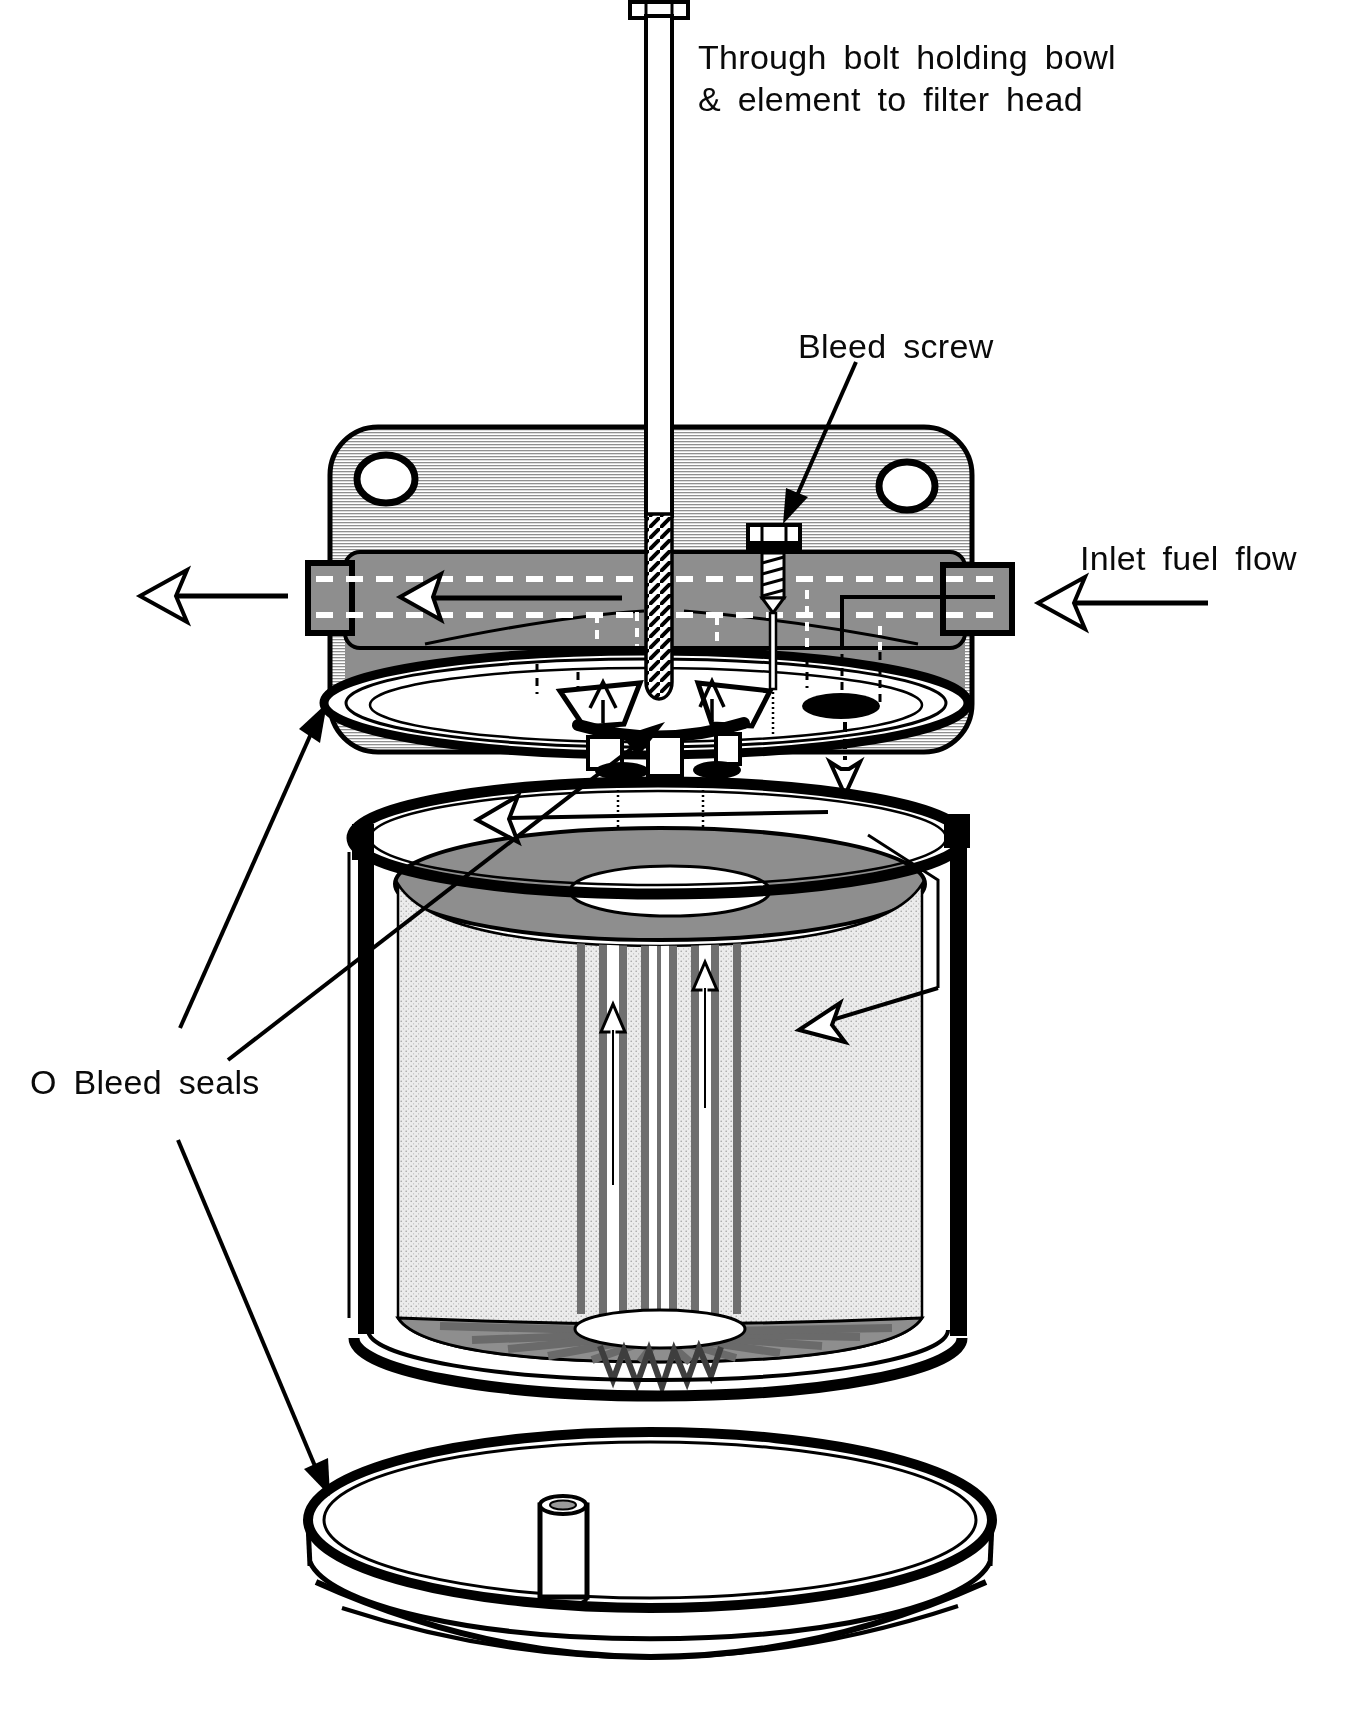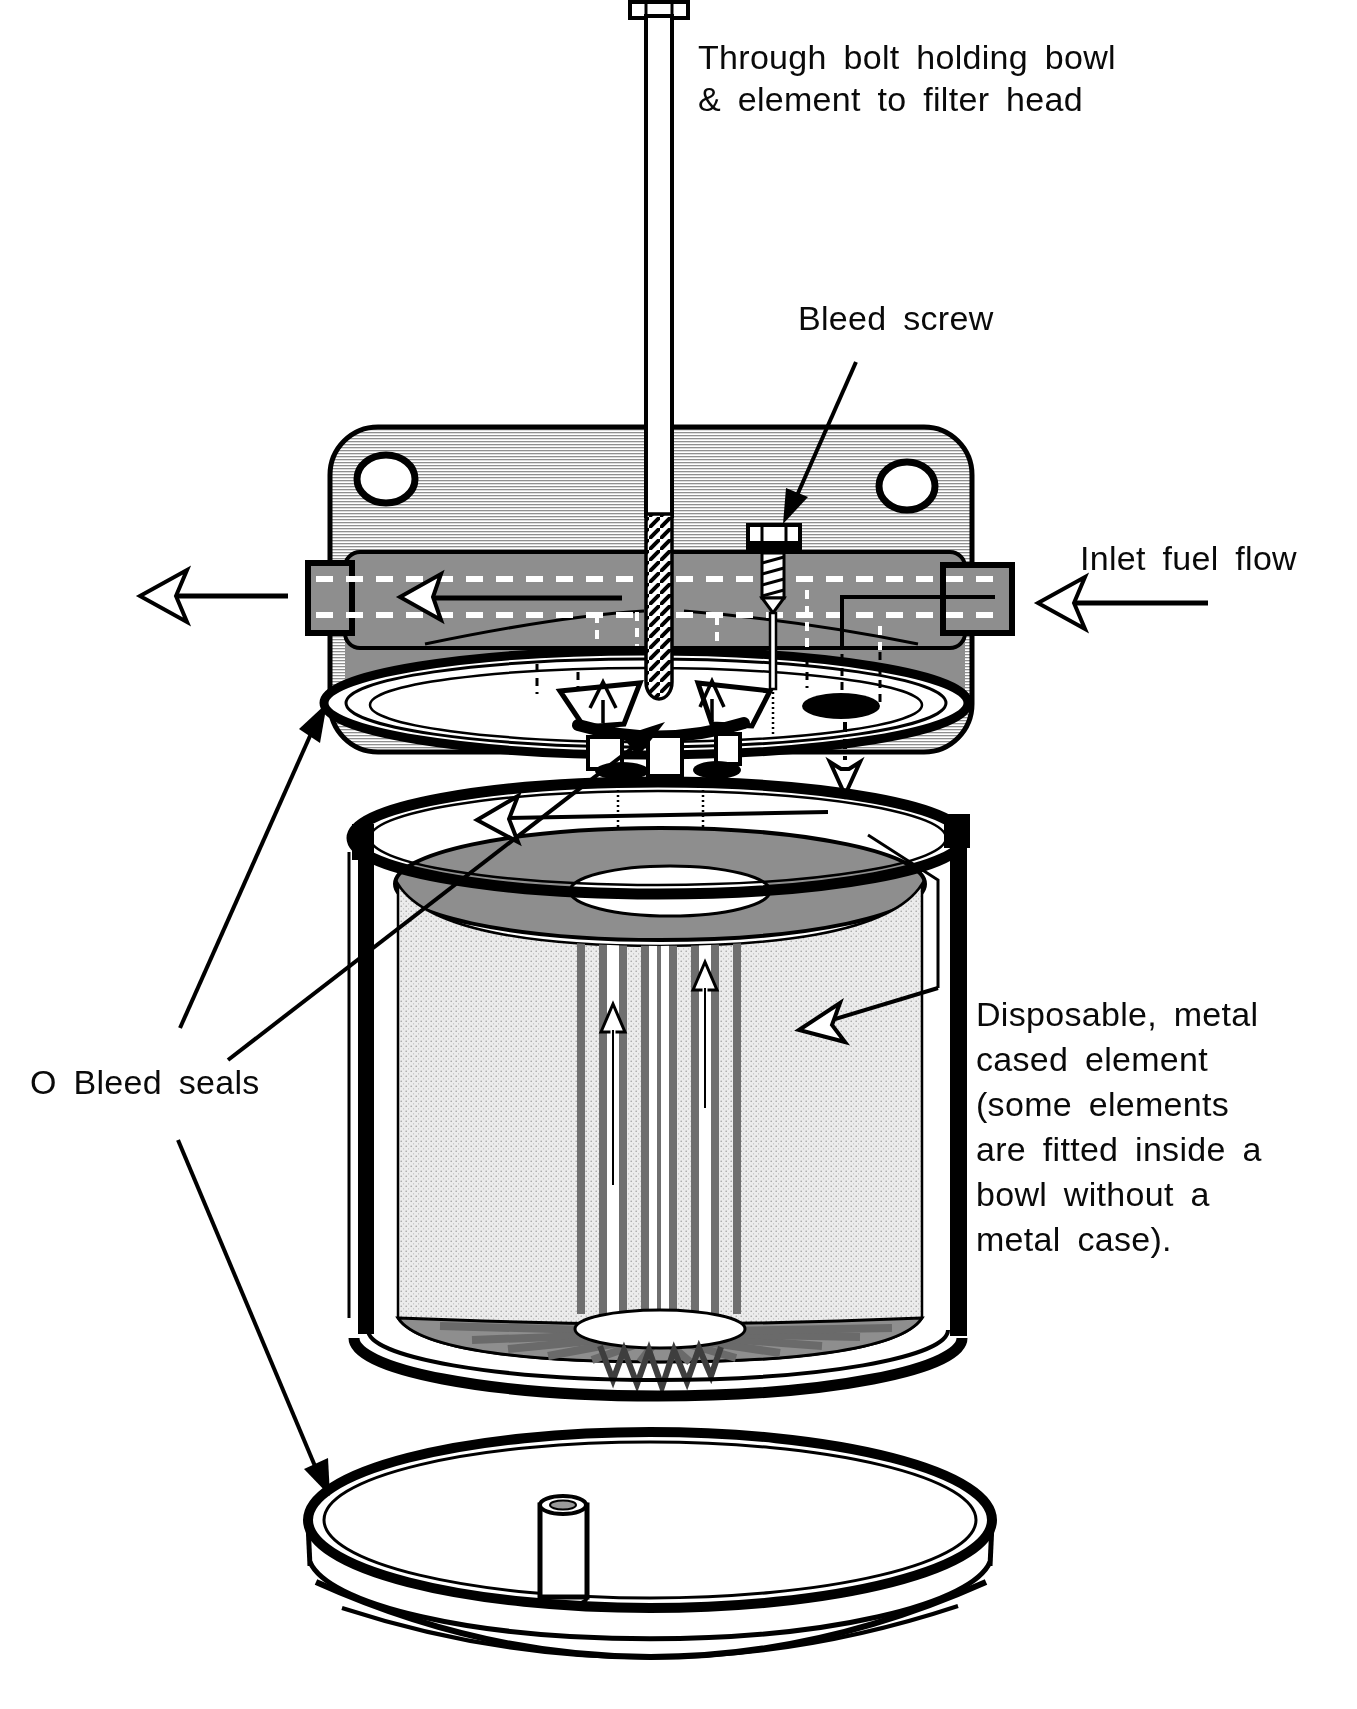--- a/index.html
+++ b/index.html
@@ -245,23 +245,17 @@
     <line x1="288" y1="596" x2="150" y2="596" stroke="#000" stroke-width="5"></line>
     <path d="M140,596 L187,570 L176,596 L187,622 Z" fill="#fff" stroke="#000" stroke-width="4"></path>
 
     <line x1="1208" y1="603" x2="1050" y2="603" stroke="#000" stroke-width="5"></line>
     <path d="M1038,603 L1085,577 L1074,603 L1085,629 Z" fill="#fff" stroke="#000" stroke-width="4"></path>
   </g>
 </svg>
 
   <div class="label" style="left:698px;top:36px;line-height:42px;">Through bolt holding bowl
 &amp; element to filter head</div>
-  <div class="label" style="left:798px;top:296px;">Bleed screw</div>
+  <div class="label" style="left:798px;top:324px;">Bleed screw</div>
   <div class="label" style="left:1048px;top:536px;margin-left:32px;">Inlet fuel flow</div>
   <div class="label" style="left:30px;top:1060px;">O Bleed seals</div>
-  <div class="label small-lh" style="left:976px;top:992px;width:360px;">Disposable, metal
-cased element
-(some elements
-are fitted inside a
-bowl without a
-metal case).</div>
 
 </div>
 
 </body></html>

